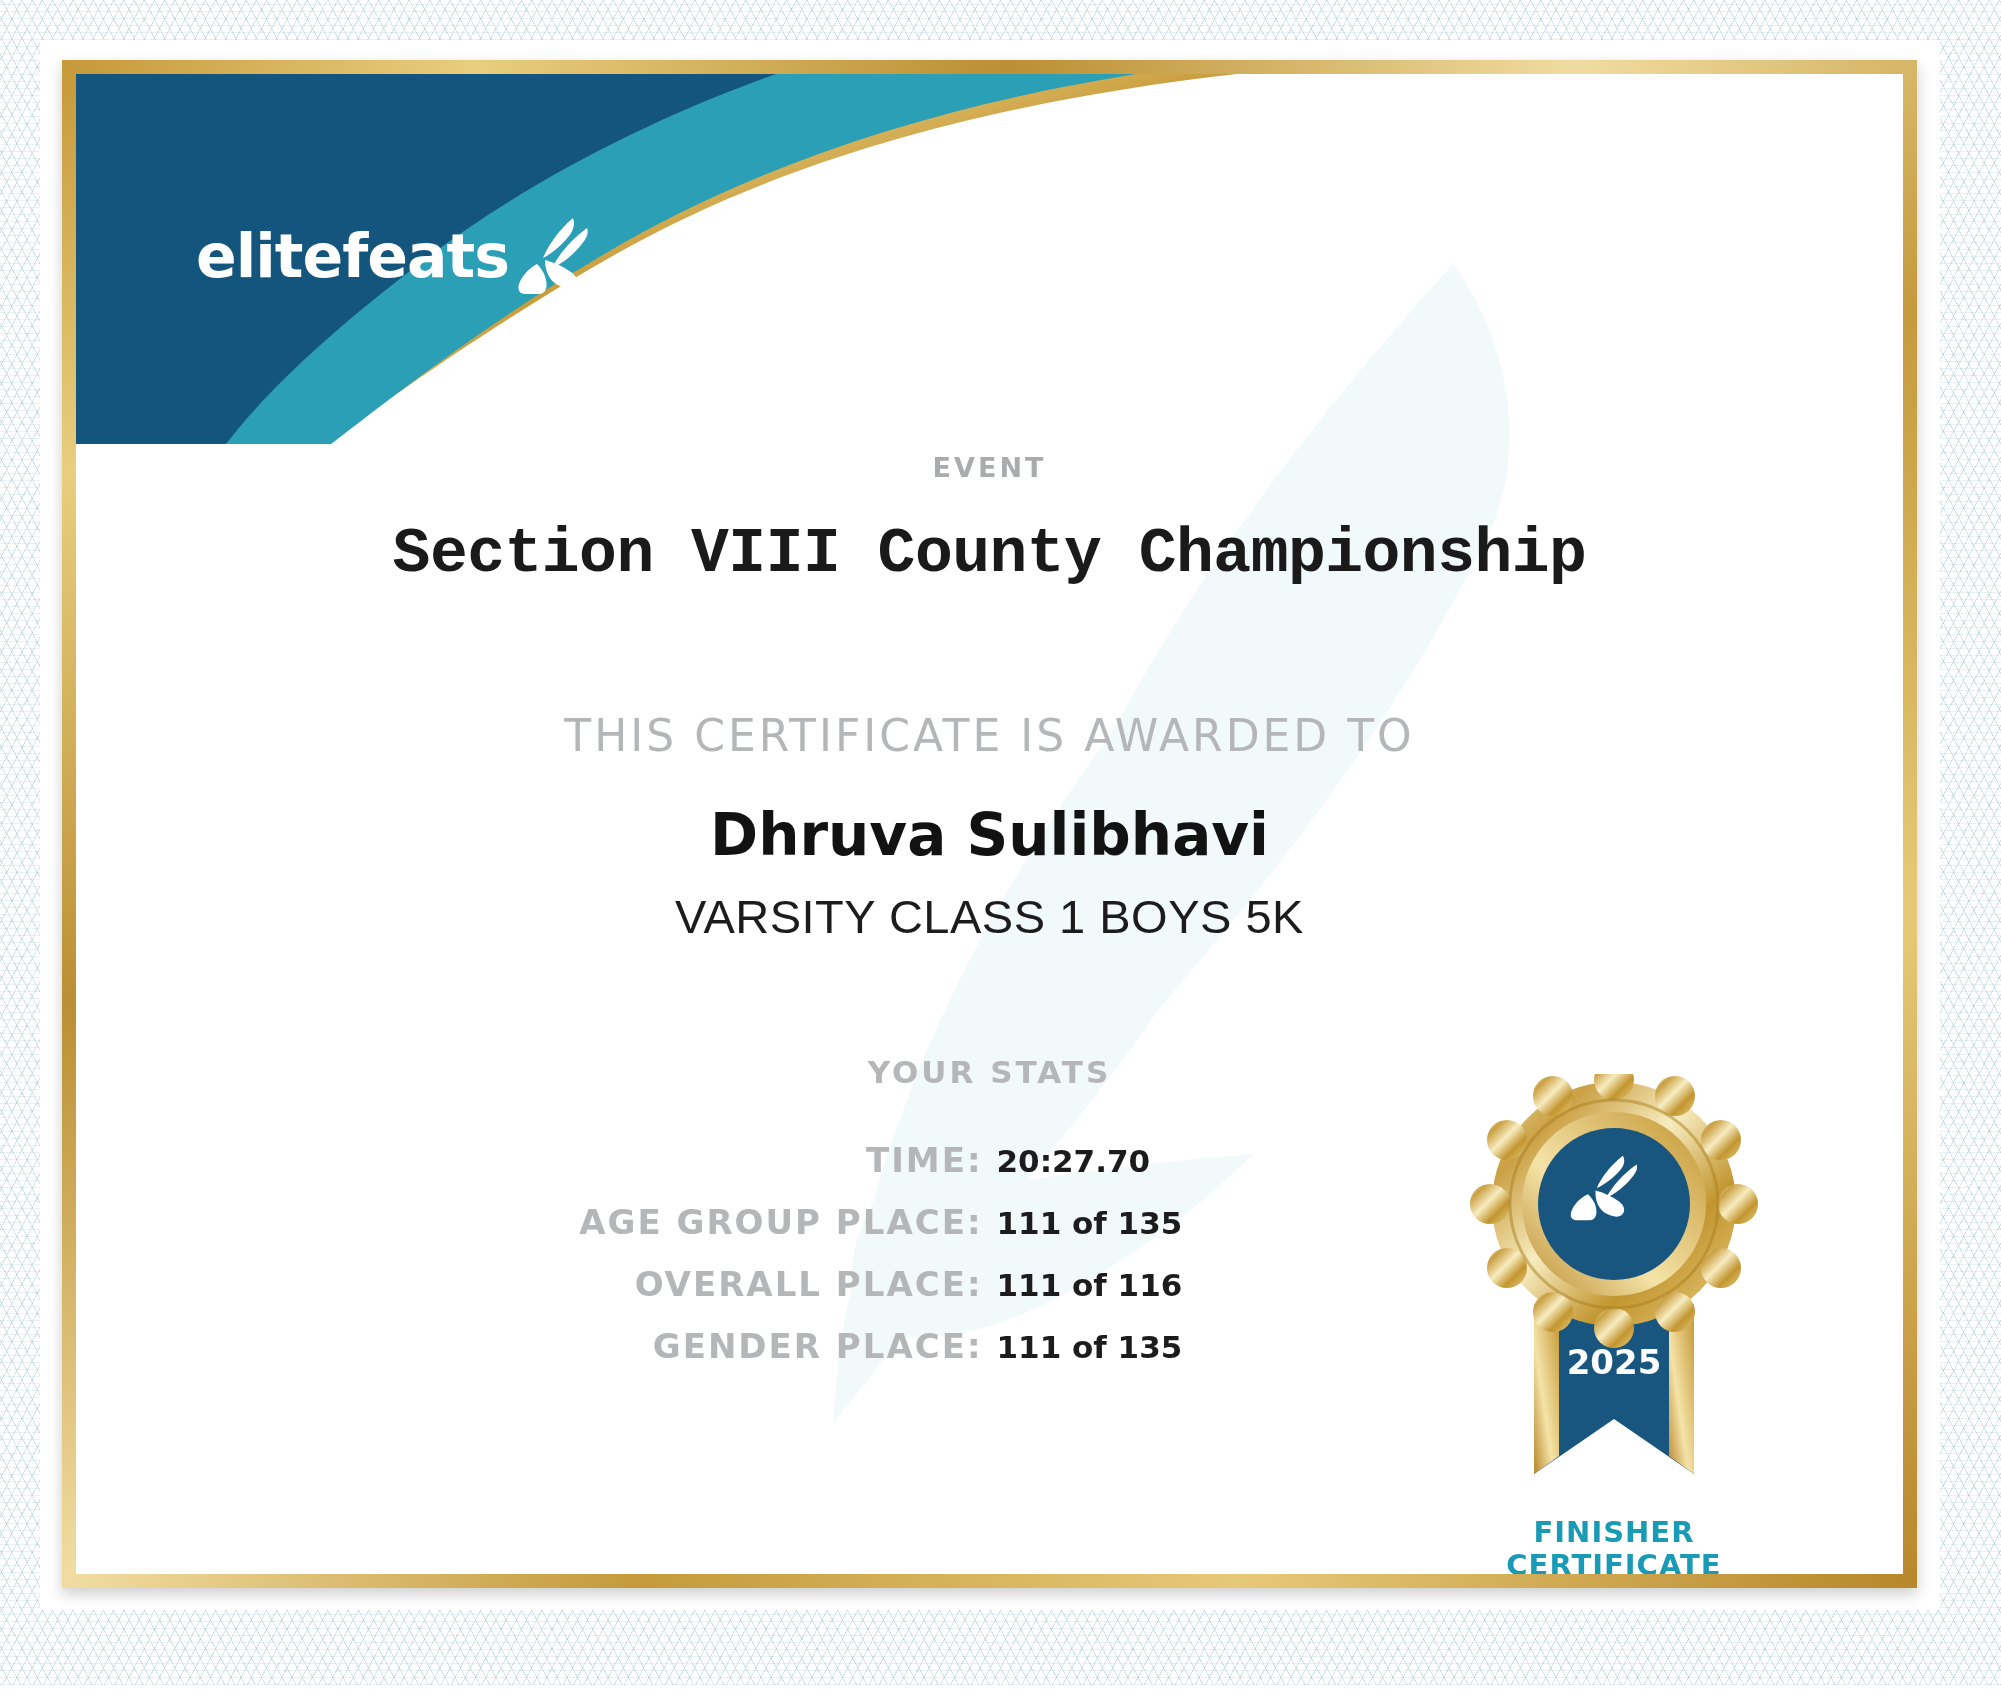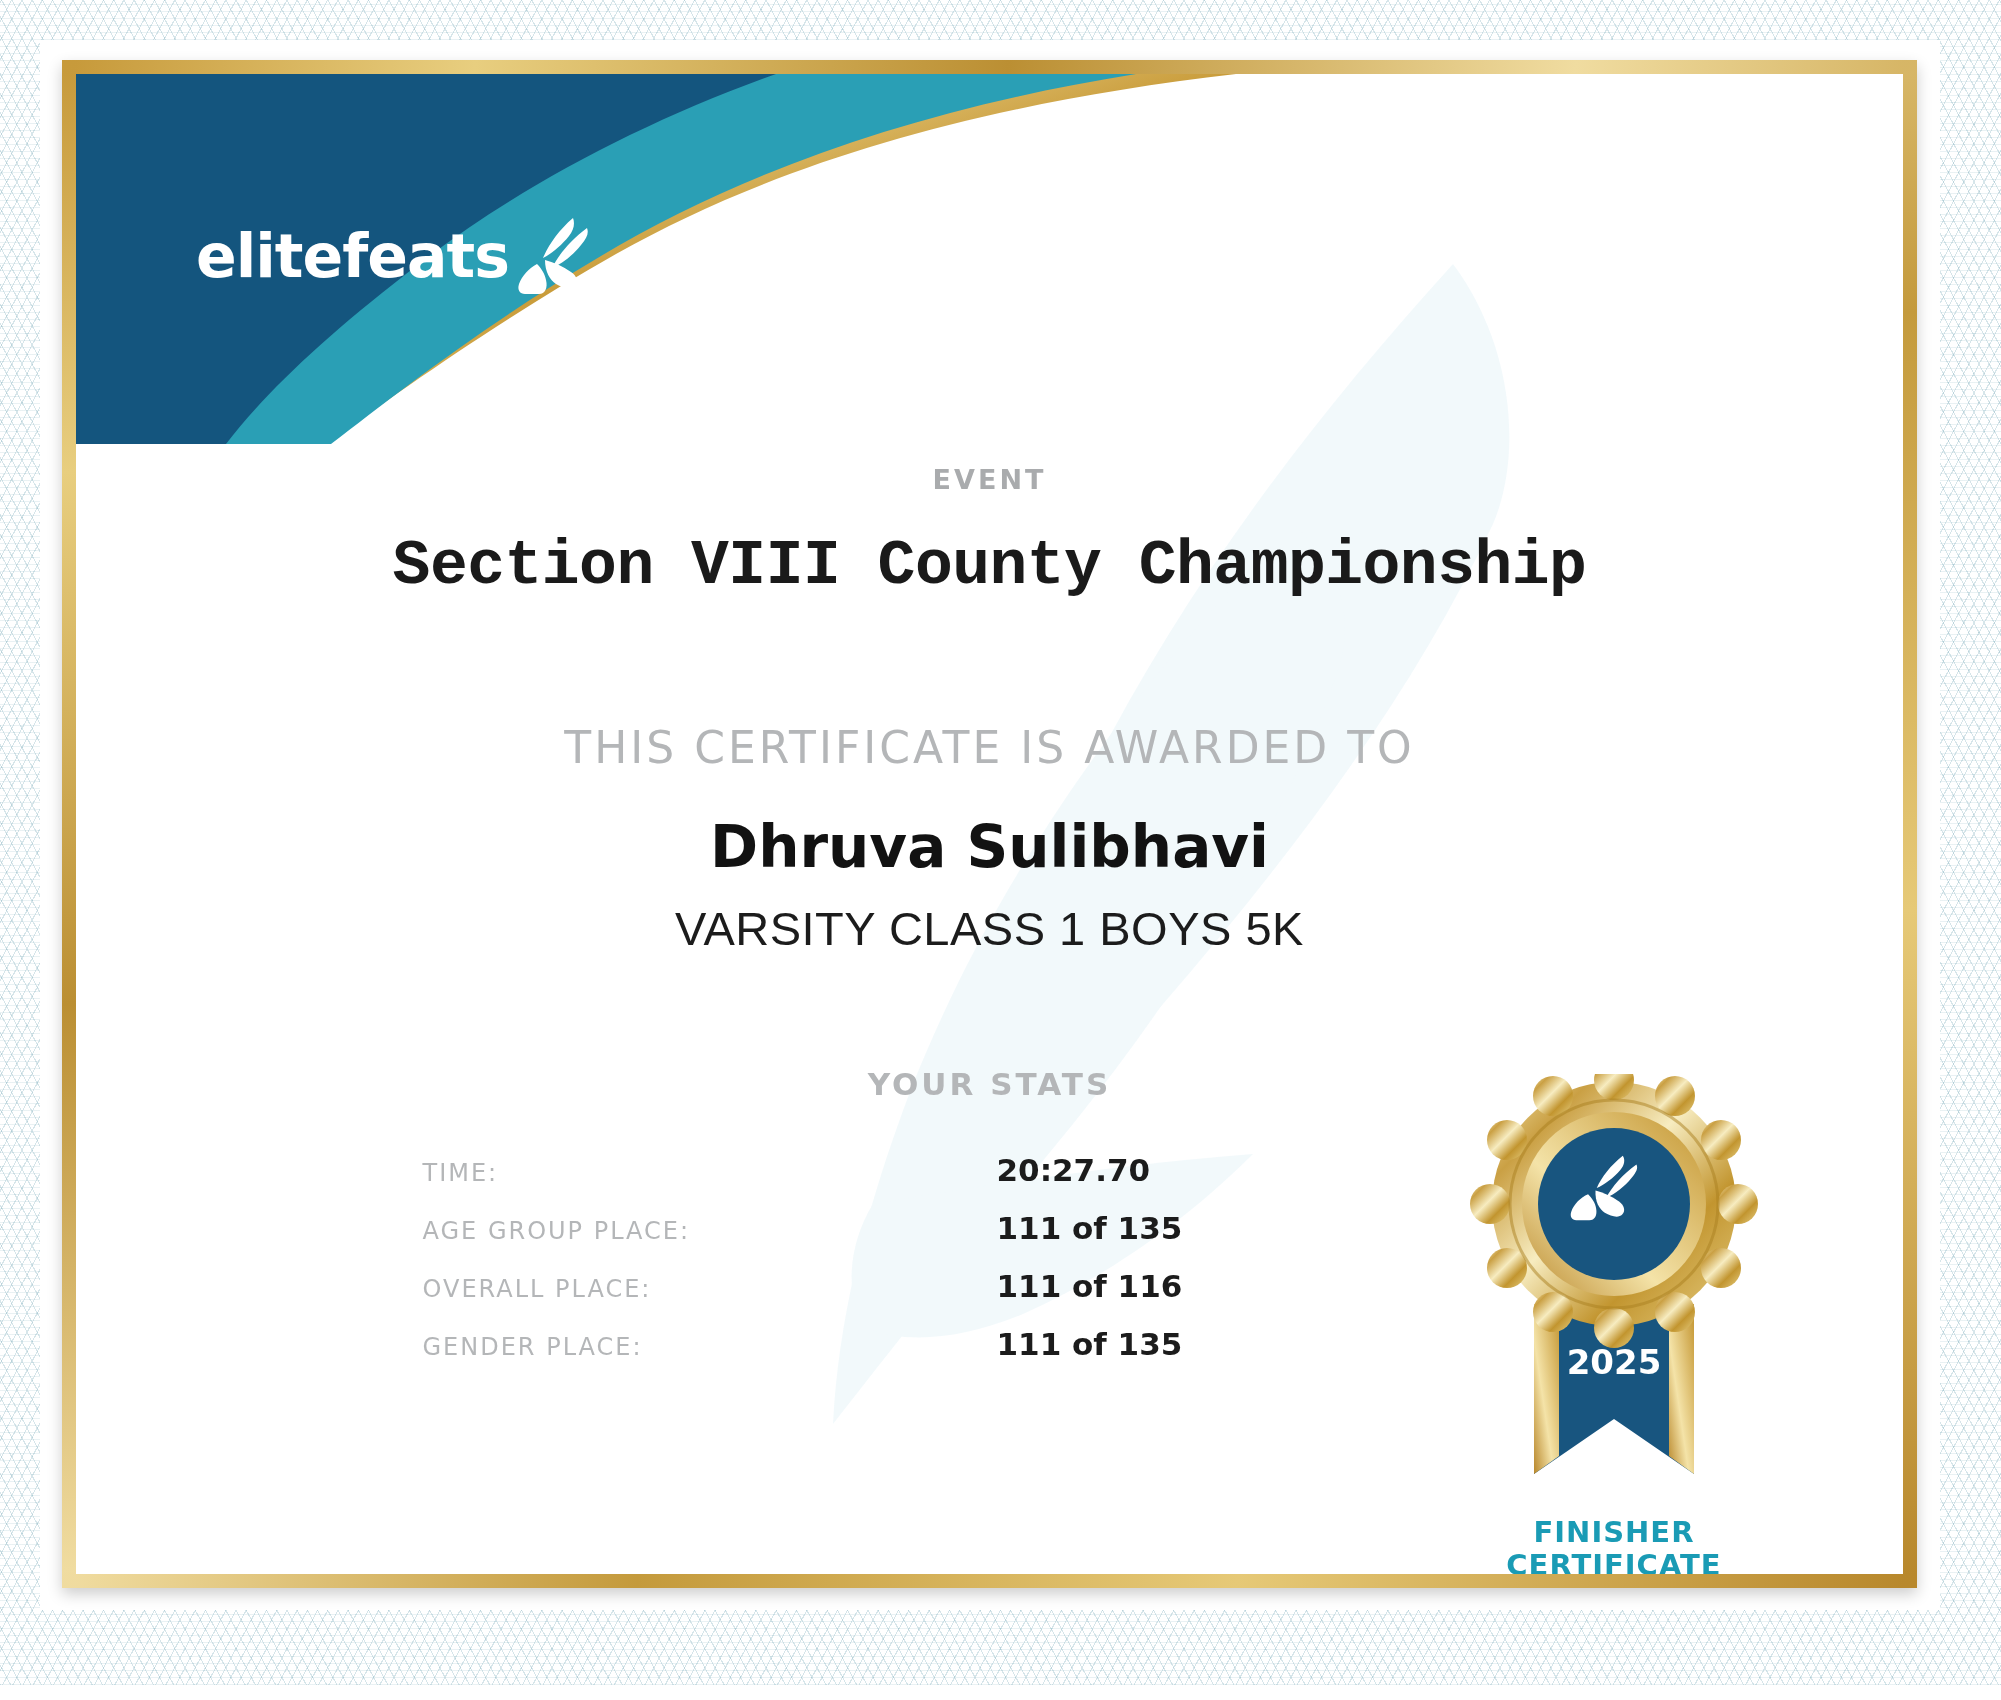--- a/index.html
+++ b/index.html
@@ -93,21 +93,21 @@
     font-size: 60px;
     font-weight: 700;
     letter-spacing: -1px;
     color: #ffffff;
   }
 
   
   .content {
     position: absolute;
     left: 0;
-    top: 390px;
+    top: 378px;
     width: 1827px;
     text-align: center;
   }
 
   .label-small {
     font-family: "DejaVu Sans", sans-serif;
     font-size: 27px;
     letter-spacing: 3px;
     color: #a9abad;
     font-weight: 600;
@@ -165,25 +165,25 @@
     padding: 0 0 0 0;
   }
   .stat-row {
     display: flex;
     justify-content: center;
     align-items: baseline;
     margin-bottom: 22px;
   }
   .stat-key {
     font-family: "DejaVu Sans", sans-serif;
-    font-size: 24px;
+    font-size: 34px;
     letter-spacing: 2px;
     color: #b4b6b8;
-    font-weight: 400;
-    text-align: left;
+    font-weight: 700;
+    text-align: right;
     width: 560px;
     text-transform: uppercase;
   }
   .stat-val {
     font-family: "DejaVu Sans", sans-serif;
     font-size: 31px;
     font-weight: 700;
     color: #1c1c1c;
     text-align: left;
     width: 560px;

